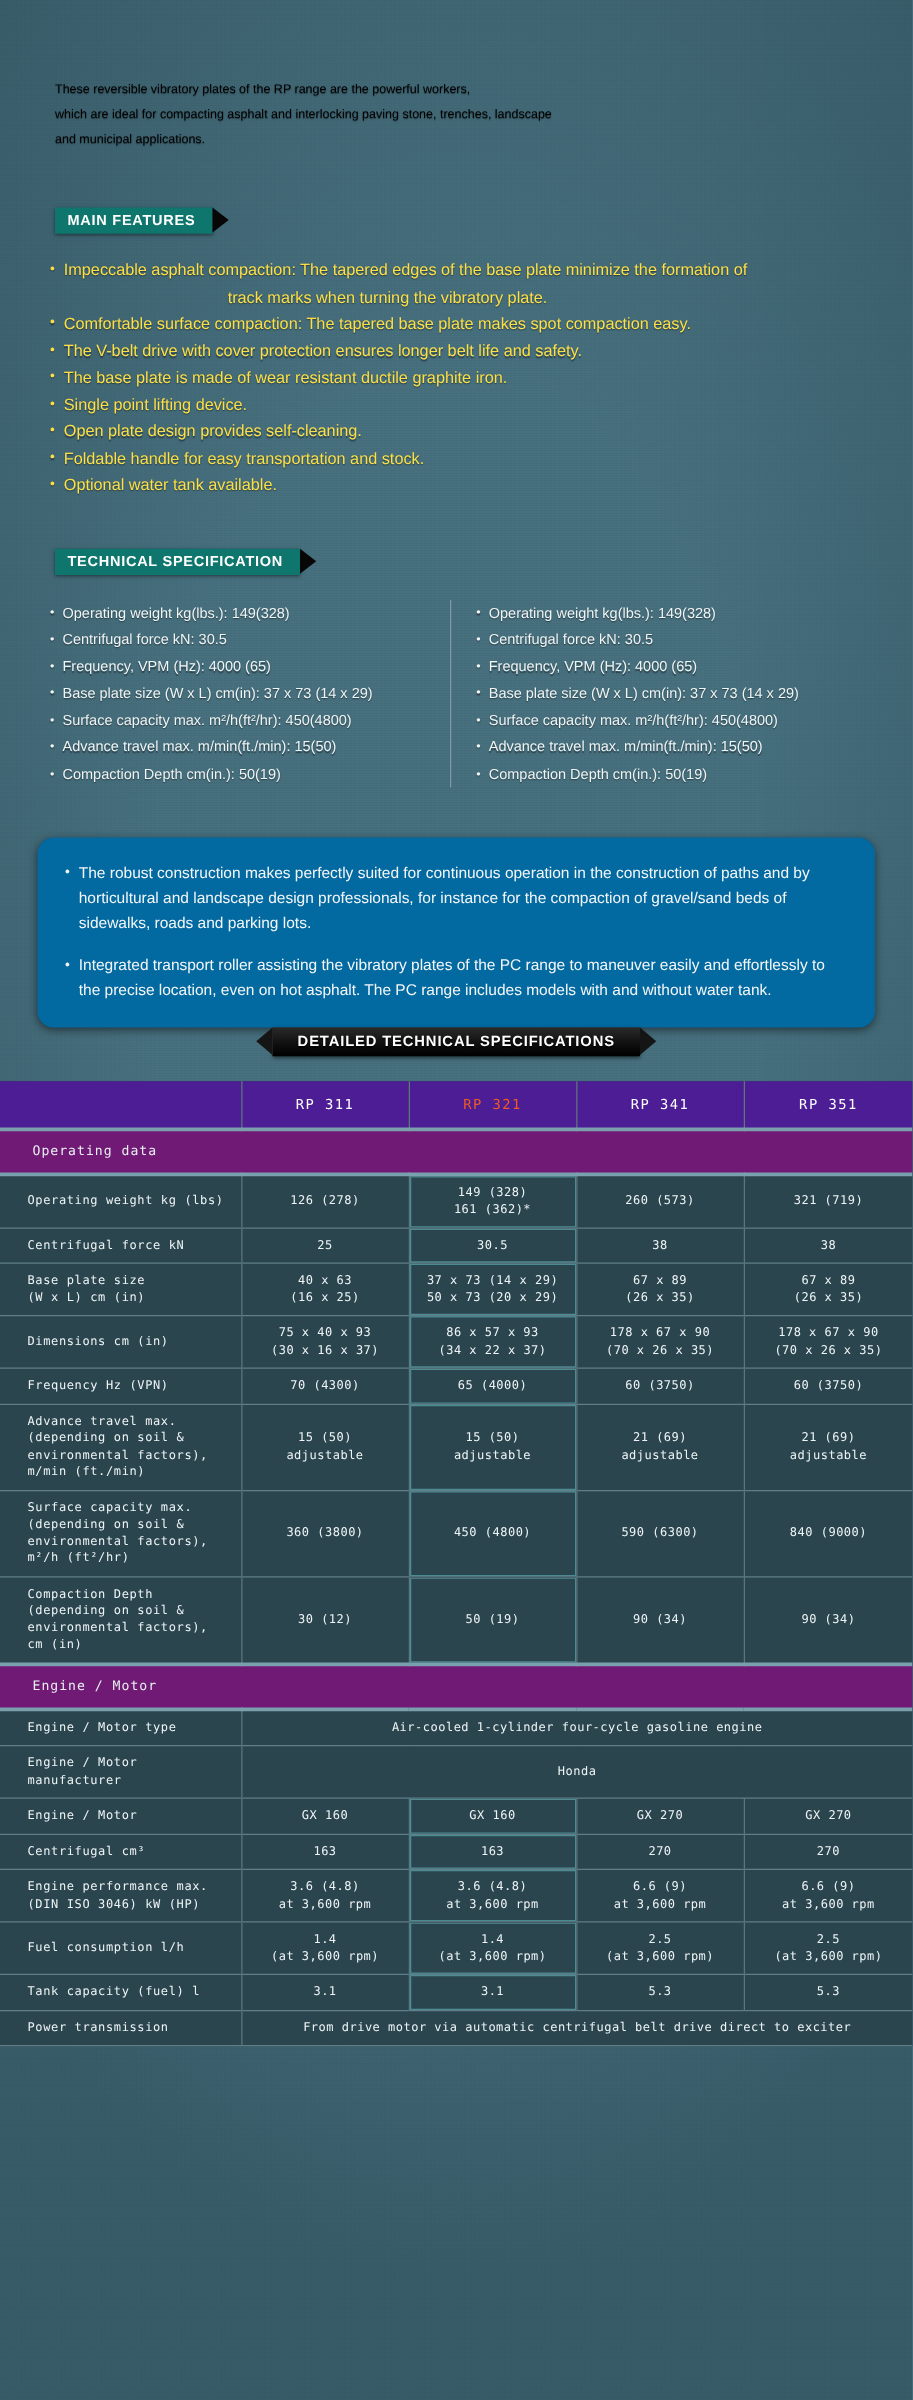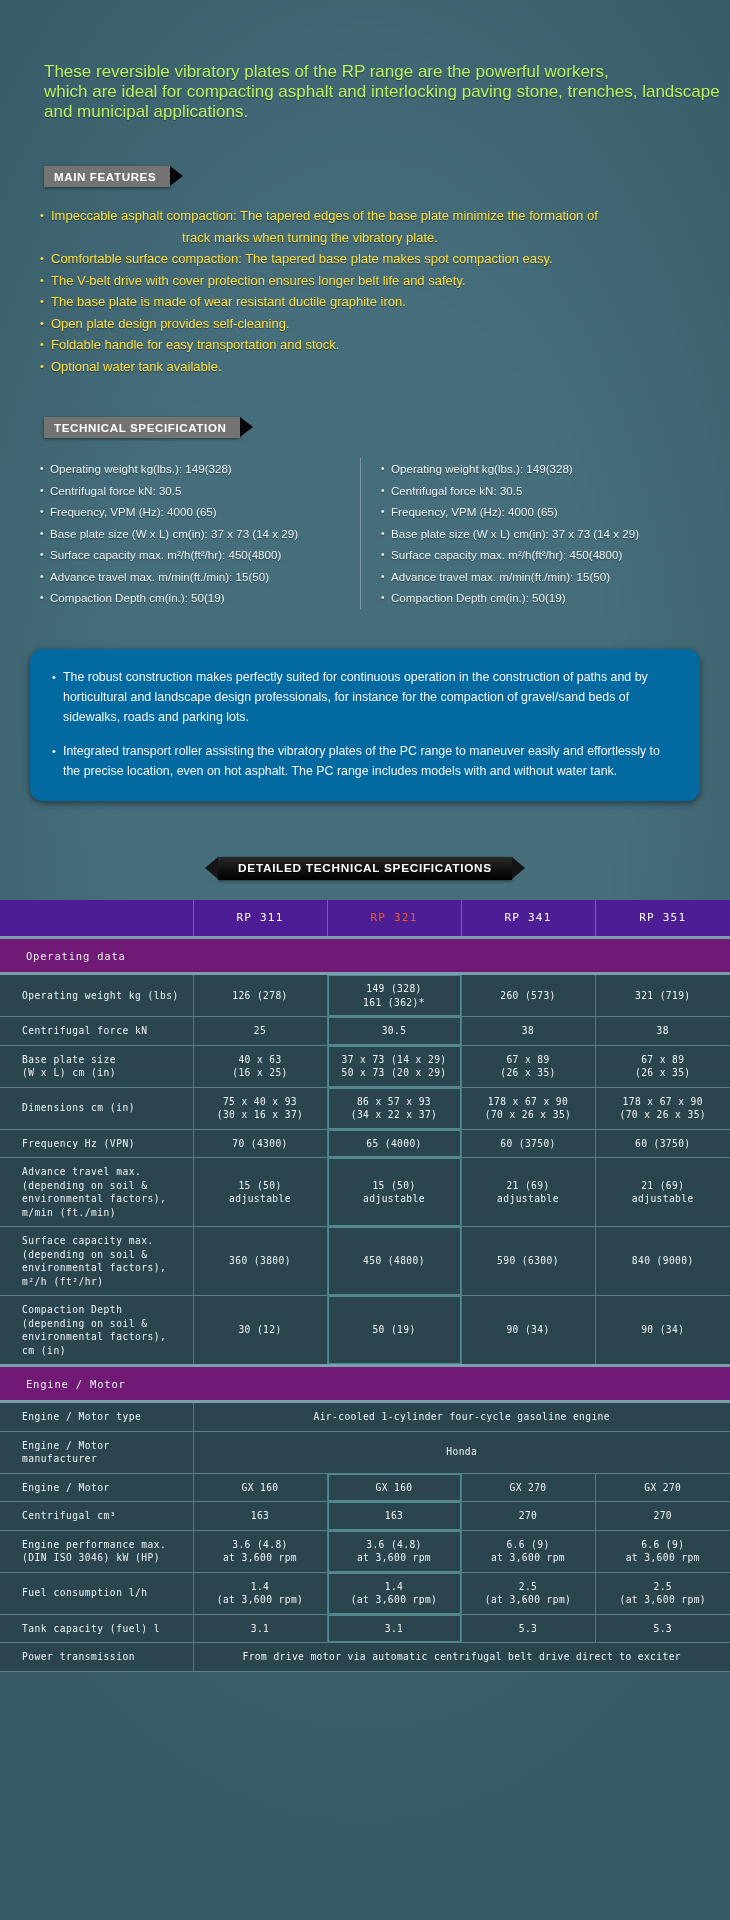--- a/index.html
+++ b/index.html
@@ -46,33 +46,33 @@
     pointer-events: none;
     background: radial-gradient(ellipse 75% 55% at 50% 40%, rgba(0,0,0,0) 45%, rgba(20,40,50,0.28) 100%);
   }
 
   .page { position: relative; z-index: 3; width: 730px; }
 
   
   .intro {
     margin: 62px 0 0 44px;
     width: 560px;
-    font-size: 17px;
+    font-size: 10px;
     line-height: 20px;
-    color: #bef264;
+    color: #000000;
     text-shadow: 0 1px 1px rgba(0,0,0,0.45);
   }
   .intro div { white-space: nowrap; }
 
   
   .banner {
     position: relative;
     display: inline-block;
     height: 21px;
-    background: #737373;
+    background: #0f766e;
     color: #ffffff;
     font-size: 11.6px;
     font-weight: bold;
     letter-spacing: 0.6px;
     line-height: 21px;
     padding: 0 14px 0 10px;
     box-shadow: 0 1px 3px rgba(0,0,0,0.5);
   }
   .banner::after {
     content: "";
@@ -156,21 +156,20 @@
   }
   .callout li:last-child { margin-bottom: 0; }
   .callout li::before {
     content: "\2022";
     position: absolute; left: 0; top: 0;
     font-size: 11px;
   }
 
   
   .dbanner-wrap {
-    margin-top: 56px;
     display: flex;
     justify-content: center;
     text-align: right;
   }
   .dbanner {
     position: relative;
     height: 23px;
     line-height: 23px;
     background: linear-gradient(180deg, #2a2a2a 0%, #101010 55%, #000000 100%);
     color: #fff;
@@ -275,20 +274,21 @@
   <div class="banner-wrap" id="main-features-banner-wrap">
     <div class="banner">MAIN FEATURES</div>
   </div>
 
   <ul class="feat">
     <li>Impeccable asphalt compaction: The tapered edges of the base plate minimize the formation of</li>
     <li class="cont">track marks when turning the vibratory plate.</li>
     <li>Comfortable surface compaction: The tapered base plate makes spot compaction easy.</li>
     <li>The V-belt drive with cover protection ensures longer belt life and safety.</li>
     <li>The base plate is made of wear resistant ductile graphite iron.</li>
+    <li>Single point lifting device.</li>
     <li>Open plate design provides self-cleaning.</li>
     <li>Foldable handle for easy transportation and stock.</li>
     <li>Optional water tank available.</li>
   </ul>
 
   <div class="banner-wrap" id="tech-spec-banner-wrap">
     <div class="banner">TECHNICAL SPECIFICATION</div>
   </div>
 
   <div class="spec-cols">

